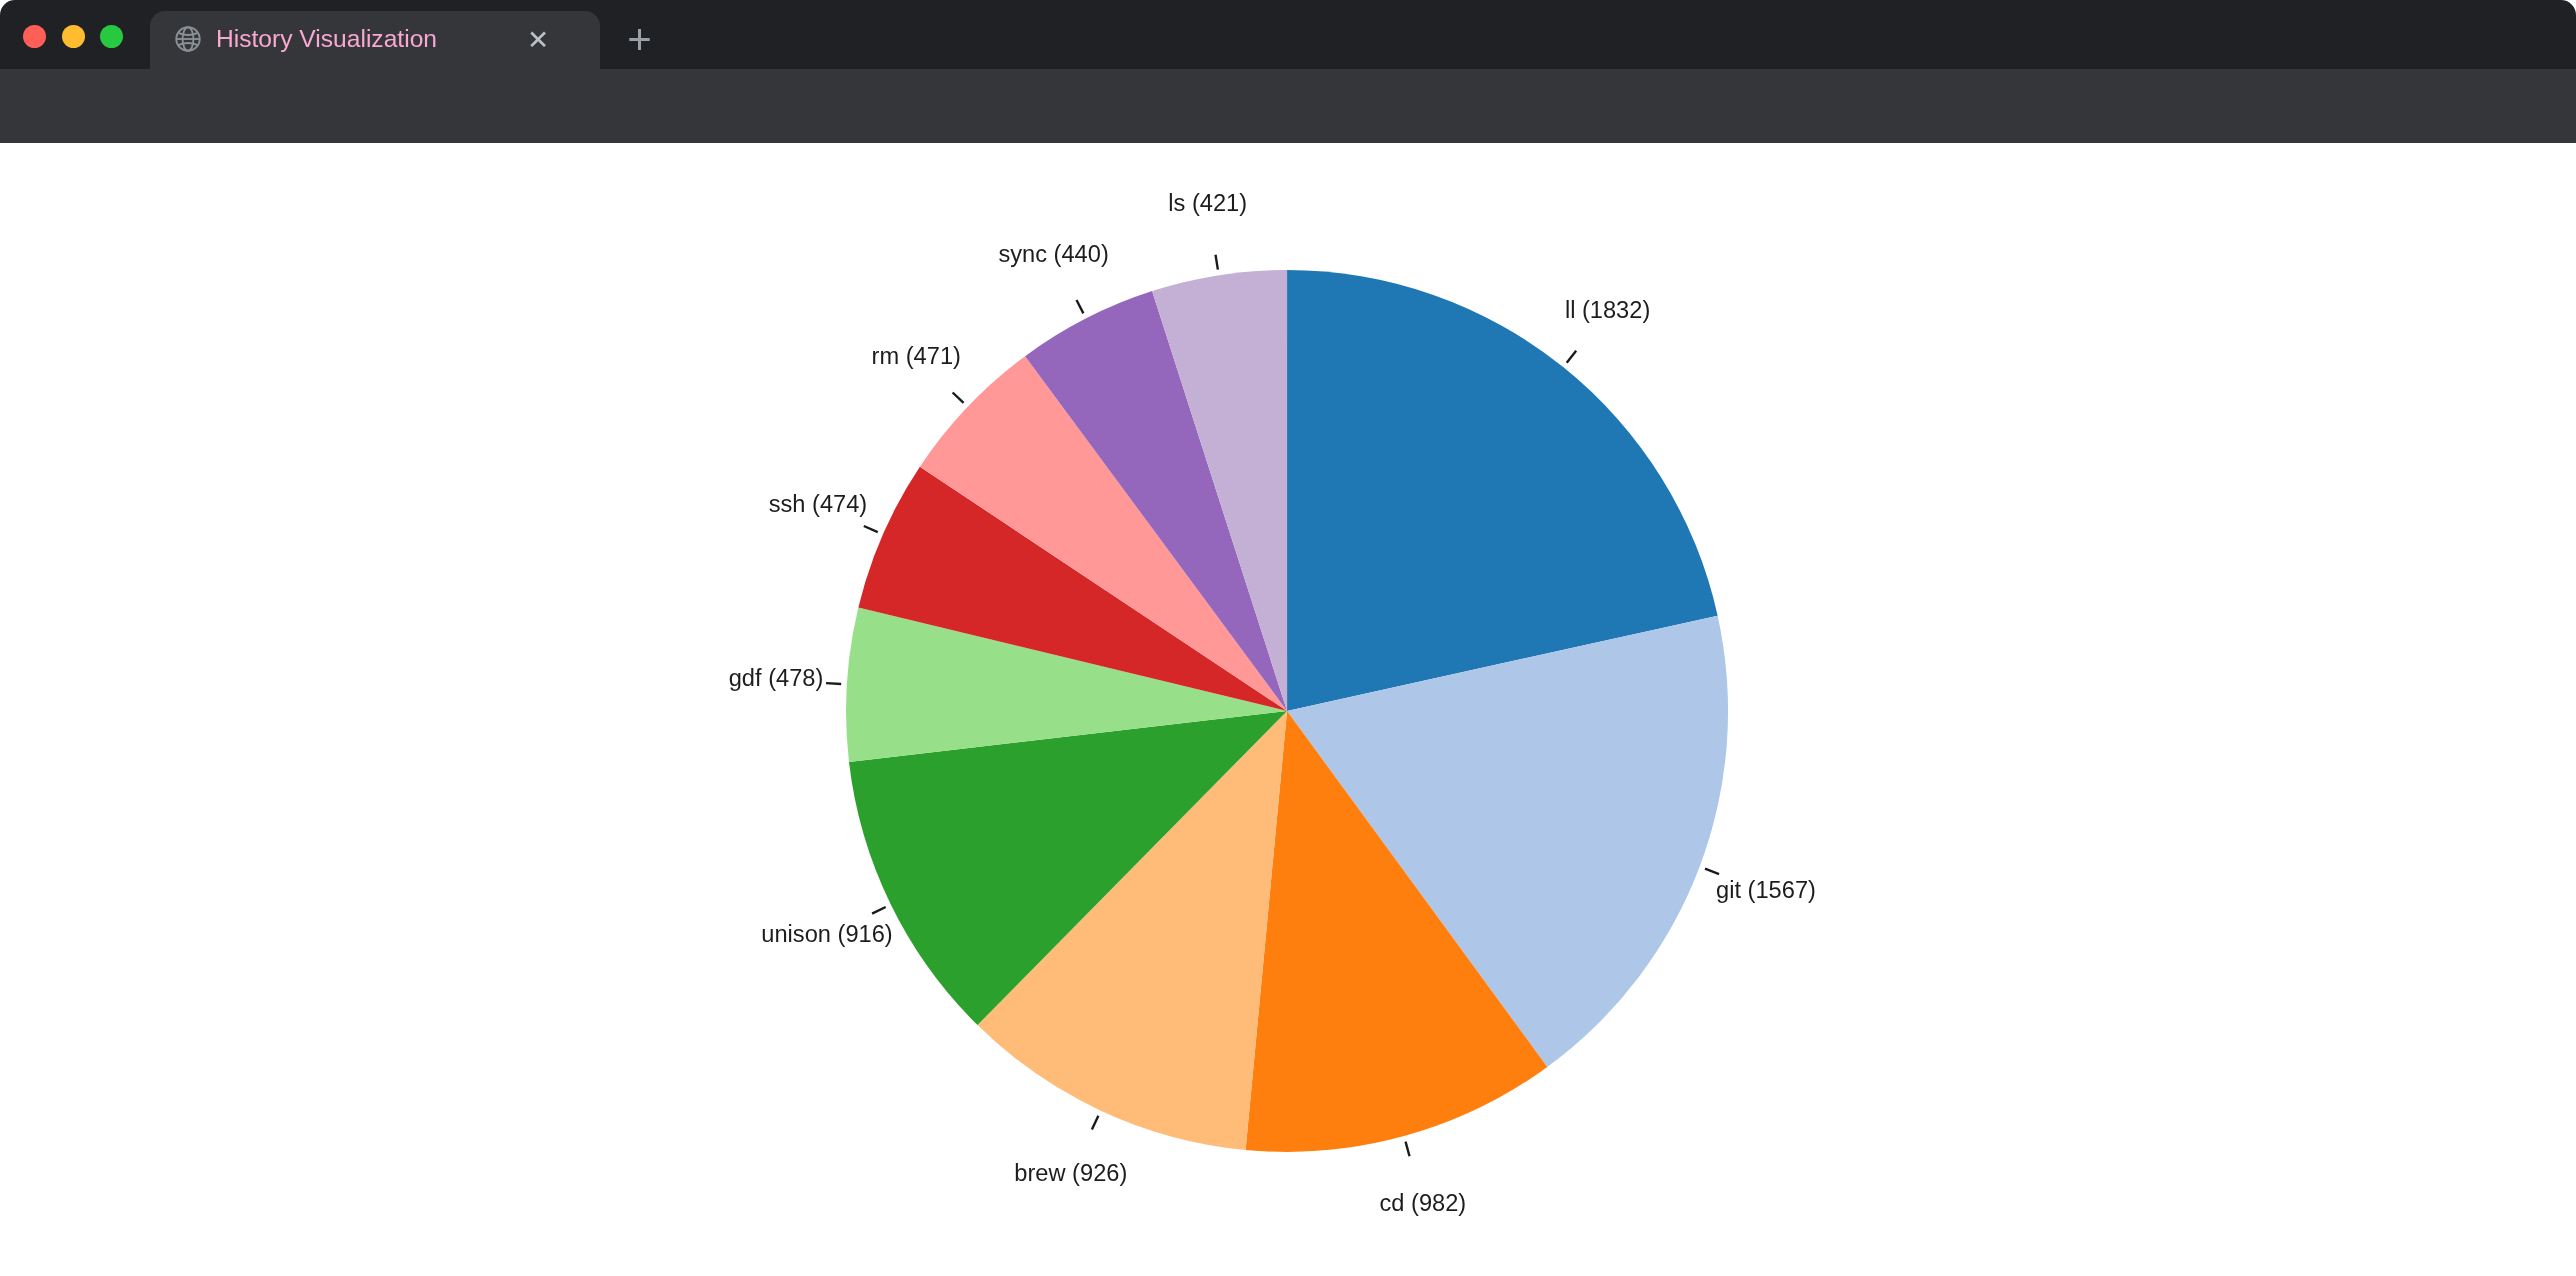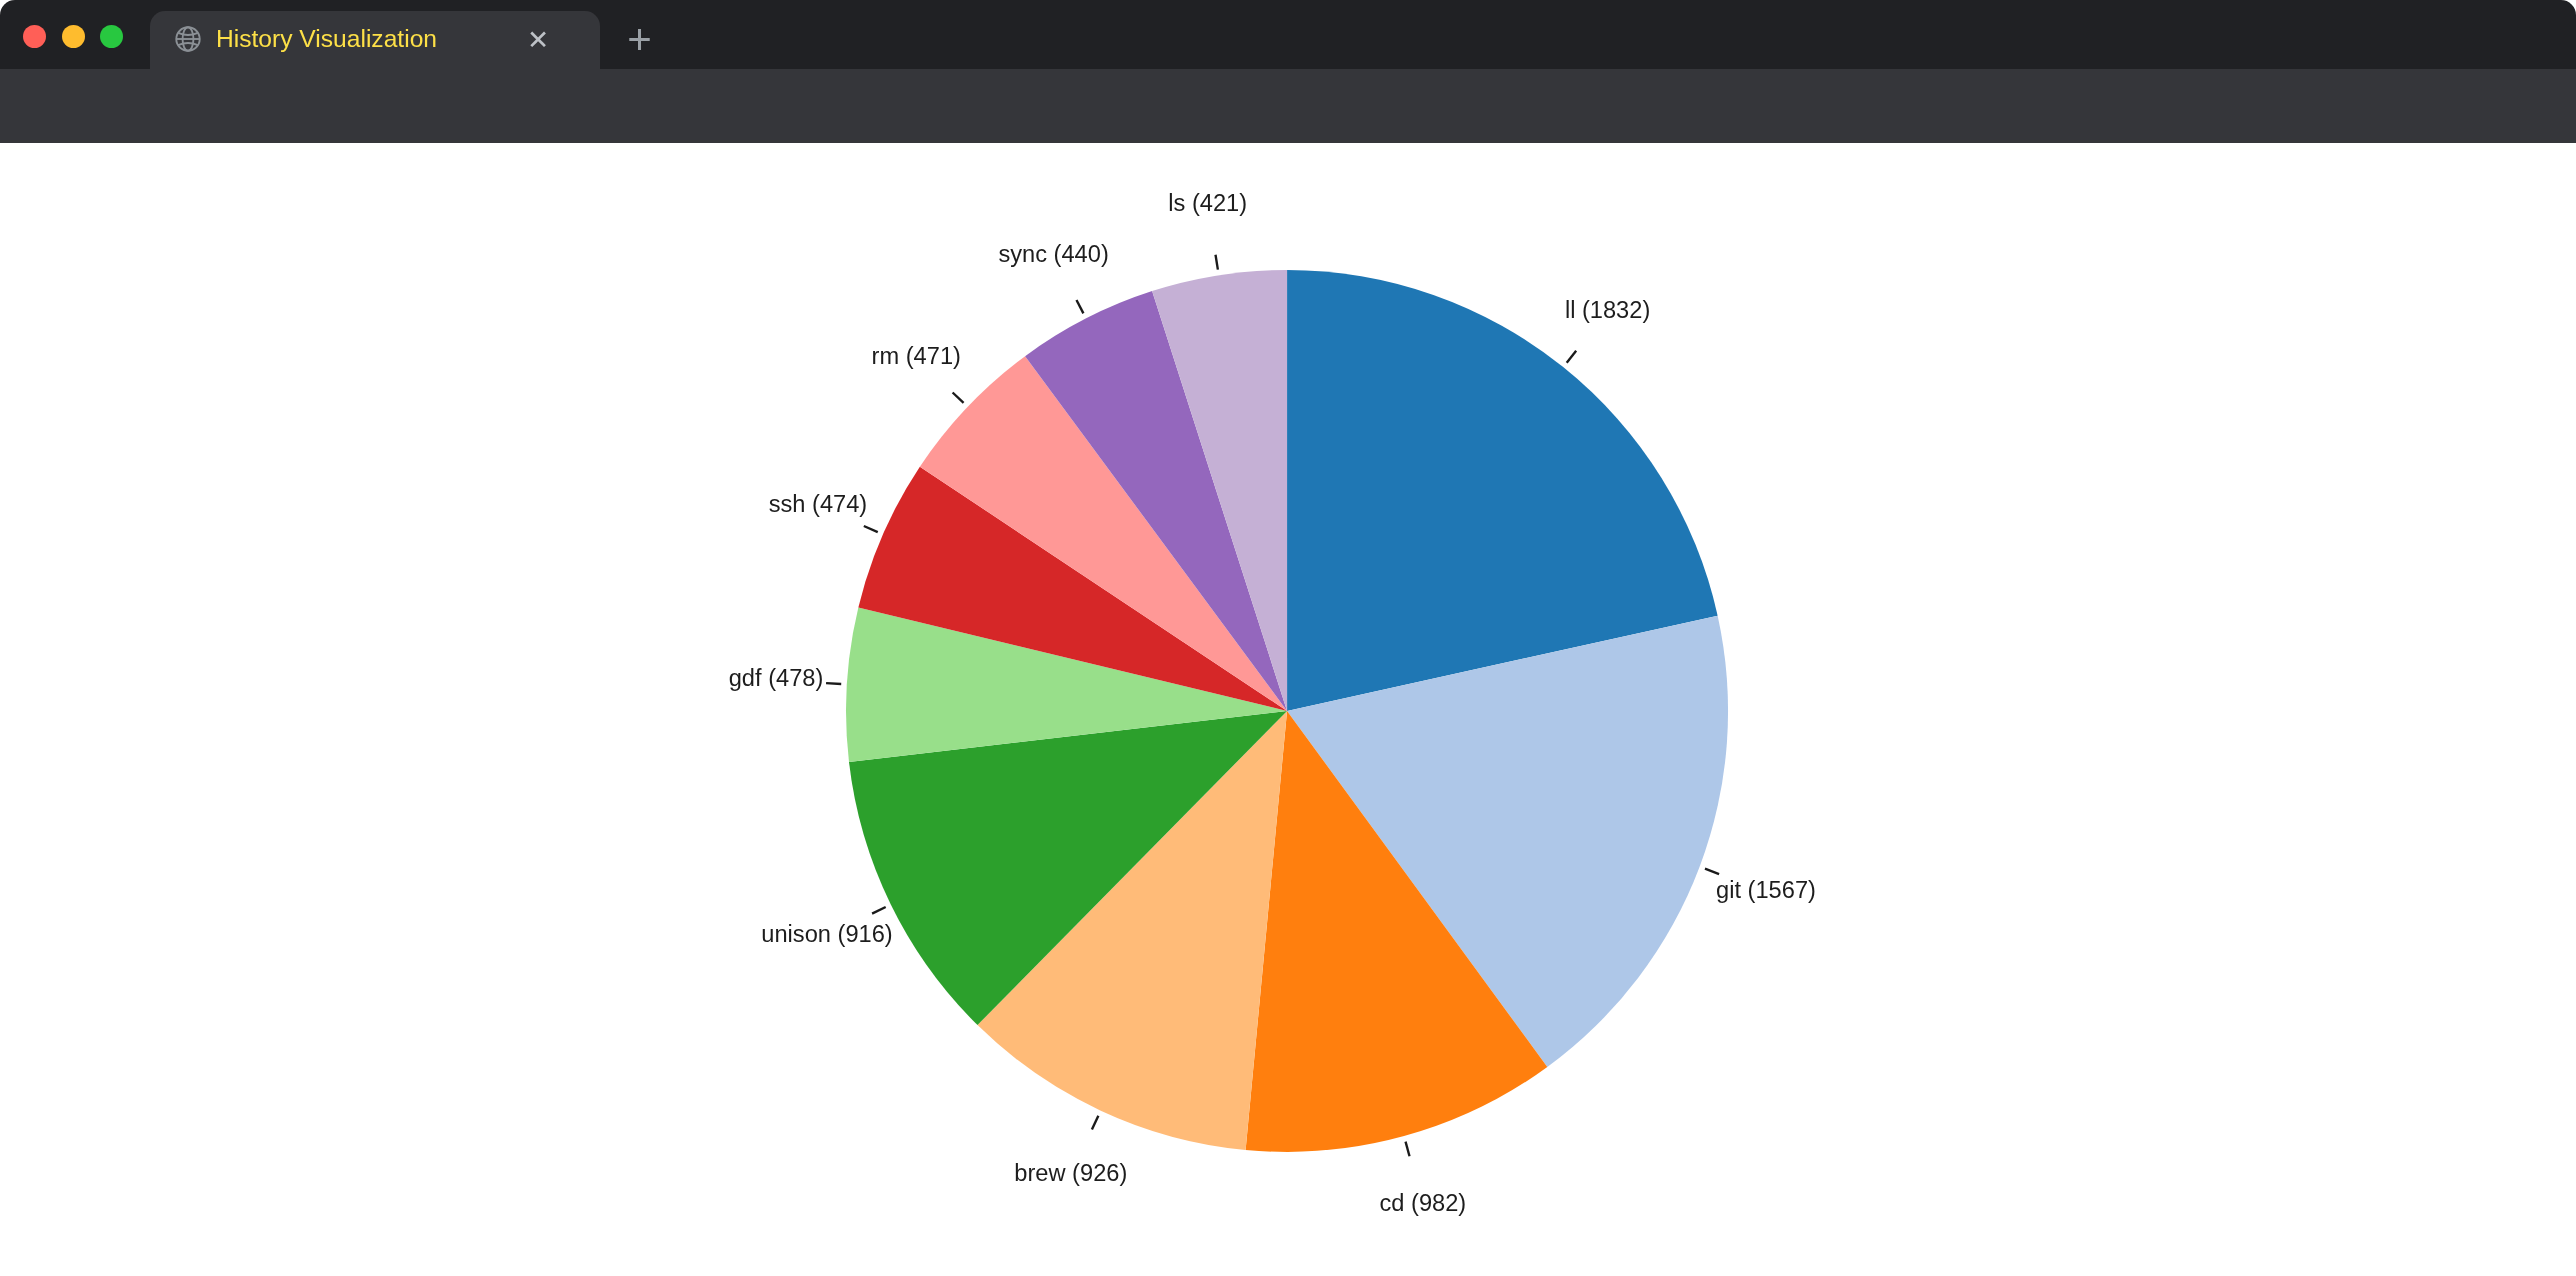--- a/index.html
+++ b/index.html
@@ -10,21 +10,21 @@
   
   .tabstrip { position:absolute; left:0; top:0; width:2576px; height:69px;
               background:#202124; border-radius:15px 15px 0 0; }
   .traffic { position:absolute; top:24.6px; width:23px; height:23px; border-radius:50%; }
   .traffic.red    { left:23px; }
   .traffic.yellow { left:62px; }
   .traffic.green  { left:100px; }
   .tab { position:absolute; left:150px; top:11.4px; width:450px; height:58px;
          background:#35363a; border-radius:15px 15px 0 0; }
   .tab-favicon { position:absolute; left:23px; top:12.3px; width:30px; height:30px; opacity:.85; }
-  .tab-title { position:absolute; left:66px; top:14px; font-size:24.6px; color:#fde047; white-space:nowrap; }
+  .tab-title { position:absolute; left:66px; top:14px; font-size:24.6px; color:#f9a8d4; white-space:nowrap; }
   .tab-close { position:absolute; right:45px; top:11.4px; width:34px; height:34px;
                color:#bdc1c6; font-size:26.5px; line-height:34px; text-align:center; cursor:default; }
   .new-tab { position:absolute; left:617px; top:19px; width:45px; height:45px;
              color:#9aa0a6; font-size:42px; line-height:42px; text-align:center; font-weight:300; }
 
   
   .toolbar { position:absolute; left:0; top:69px; width:2576px; height:74px; background:#35363a; }
   .nav-btn { position:absolute; top:91px; width:30px; height:30px; }
   .btn-back    { left:24.6px; }
   .btn-forward { left:83px; }

